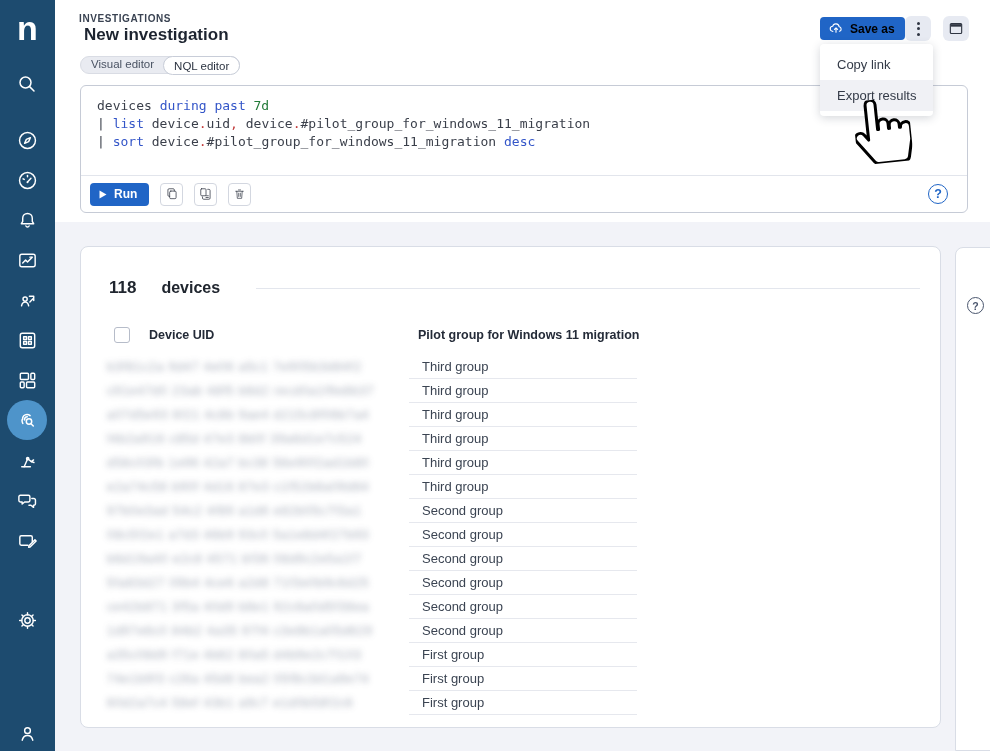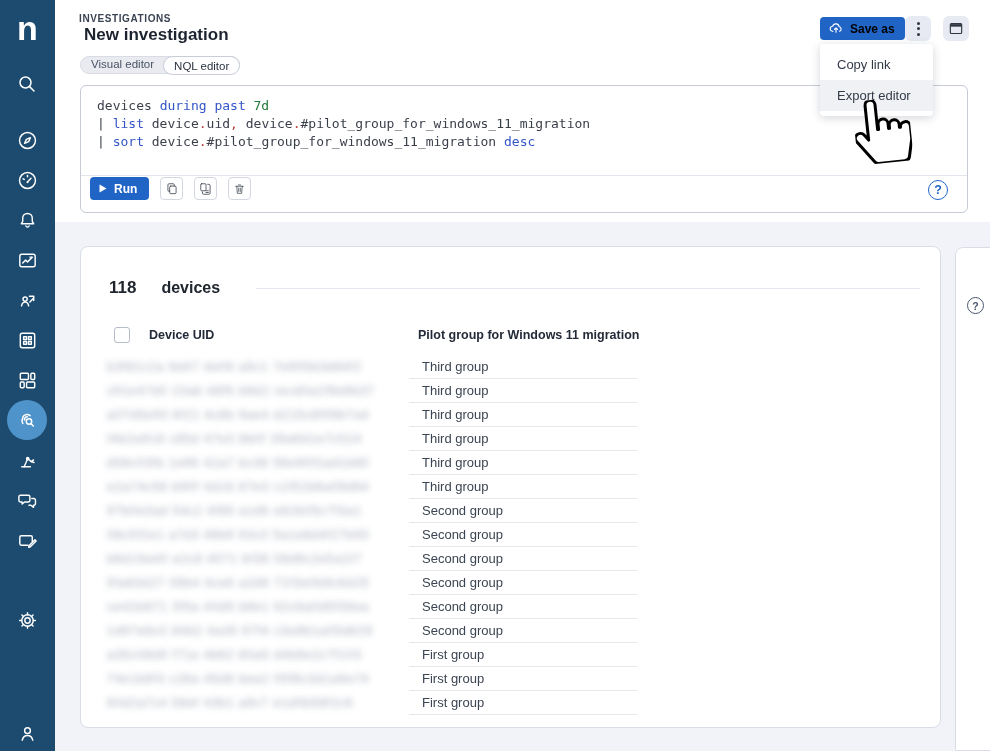--- a/index.html
+++ b/index.html
@@ -41,21 +41,21 @@
   
   .query-card { position:absolute; left:80px; top:85px; width:888px; height:128px; background:#fff;
                 border:1px solid #c6cbd6; border-radius:6px; }
   .code-area { padding:11px 16px 0 16px; font-family:"DejaVu Sans Mono", monospace; font-size:13px;
                line-height:18px; color:#3a3f4a; white-space:pre; }
   .tk-kw  { color:#3355c8; }
   .tk-num { color:#227a38; }
   .tk-pun { color:#c23b3b; }
   .tk-plain { color:#3a3f4a; }
   .editor-footer { position:absolute; left:0; bottom:0; width:100%; height:37px;
-                   border-top:1px solid #e2e5ec; display:flex; align-items:flex-end; padding:12px 9px; }
+                   border-top:1px solid #e2e5ec; display:flex; align-items:center; padding:0 9px; }
   .run-btn { height:23px; padding:0 12px 0 9px; background:#2065c6; color:#fff; border:none; border-radius:4px;
              font-size:12px; font-weight:700; display:flex; align-items:center; gap:7px; cursor:pointer; }
   .ghost-btn { width:23px; height:23px; margin-left:11px; background:#fff; border:1px solid #d3d7e0;
                border-radius:4px; display:flex; align-items:center; justify-content:center; cursor:pointer; }
   .ghost-btn svg { stroke:#2f3542; fill:none; stroke-width:1.3; stroke-linecap:round; stroke-linejoin:round; }
   .help-circle { margin-left:auto; margin-right:10px; width:20px; height:20px; border-radius:50%;
                  border:1.6px solid #2065c6; color:#2065c6; font-size:12.5px; font-weight:700;
                  display:flex; align-items:center; justify-content:center; cursor:pointer; }
 
   
@@ -266,21 +266,21 @@
         <svg width="13" height="14" viewBox="0 0 24 24">
           <path d="M5 7h14 M10 4.5h4 M7 7l1 13h8l1-13 M10.5 10.5v6 M13.5 10.5v6"></path>
           </svg>
       </button>
       <span class="help-circle">?</span>
     </div>
   </div>
 
   <div class="menu">
     <div class="menu-item">Copy link</div>
-    <div class="menu-item hover">Export editor</div>
+    <div class="menu-item hover">Export results</div>
   </div>
 
   <div class="hand-cursor">
     <svg width="56" height="64" viewBox="0 0 448 512">
       <path fill="#ffffff" stroke="#000000" stroke-width="24" stroke-linejoin="round" d="M448 240v96c0 3-.4 6.2-1.1 9.2l-32 136C410.7 499.2 394.6 512 376 512H168a40 40 0 0 1-32.4-16.5l-128-176c-13-17.9-9-42.9 8.8-55.9 17.9-13 42.9-9 55.9 8.8L104 316V40c0-22.1 17.9-40 40-40s40 17.9 40 40v200h8v-40c0-22.1 17.9-40 40-40s40 17.9 40 40v40h8v-24c0-22.1 17.9-40 40-40s40 17.9 40 40v24h8c0-22.1 17.9-40 40-40s40 17.9 40 40z"></path>
     </svg>
   </div>
 
   <div class="results-card">
     <div class="summary-row">

